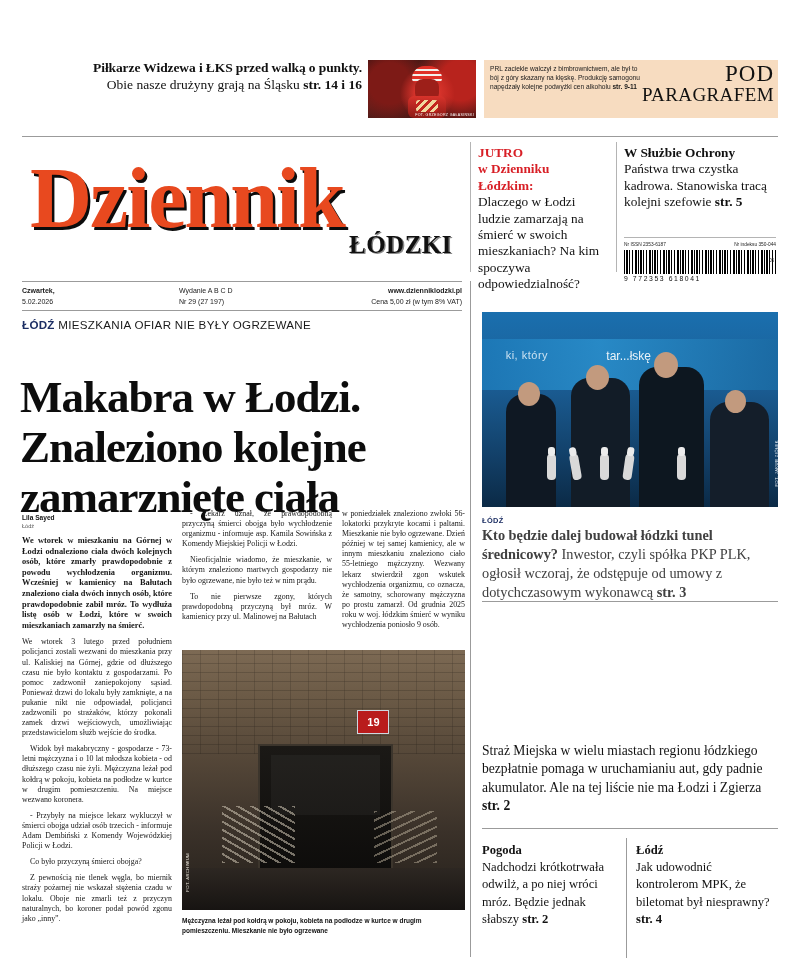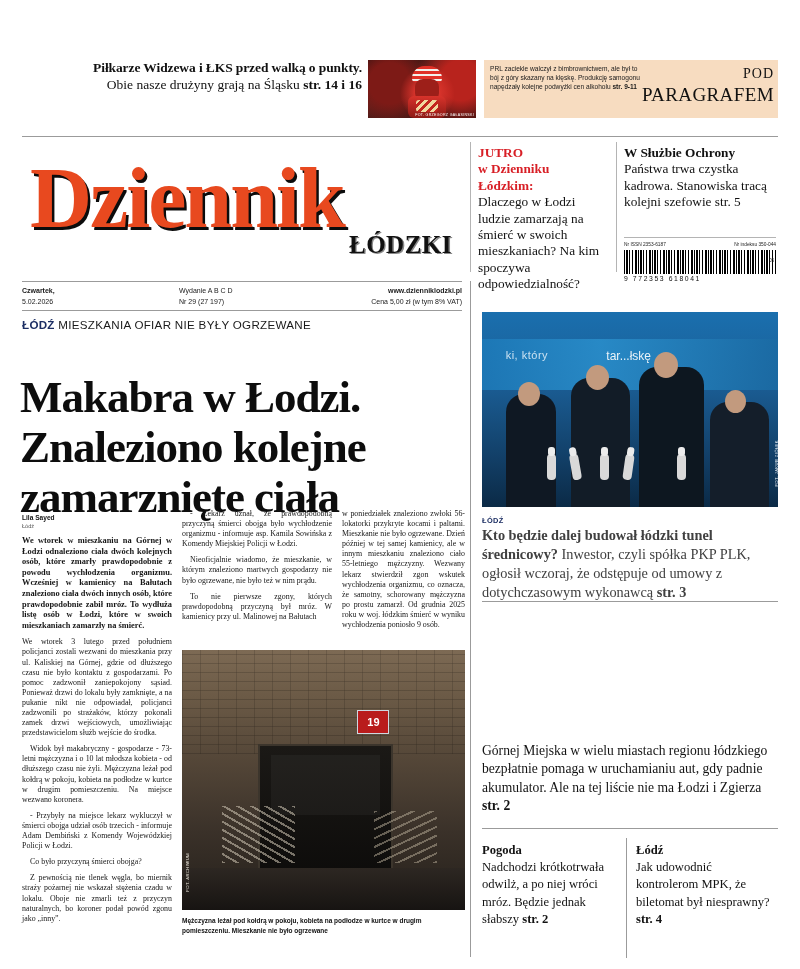--- a/index.html
+++ b/index.html
@@ -21,38 +21,38 @@
   .pp-hat{position:absolute;left:44px;top:6px;width:30px;height:16px;border-radius:14px 14px 4px 4px;background:repeating-linear-gradient(180deg,#e03027 0 3px,#f2f0ec 3px 5px);}
   .pp-face{position:absolute;left:47px;top:19px;width:24px;height:22px;border-radius:8px;background:#9d1f19;}
   .pp-scarf{position:absolute;left:40px;top:36px;width:38px;height:22px;border-radius:6px;background:linear-gradient(180deg,#d8332b,#8d1a15);}
   .pp-scarf:after{content:"";position:absolute;left:8px;top:4px;width:22px;height:12px;background:repeating-linear-gradient(135deg,#f0d9a0 0 3px,#c4261f 3px 6px);border-radius:3px;}
   .pp-credit{position:absolute;right:2px;bottom:1px;font-family:"Liberation Sans",sans-serif;font-size:3.6px;color:#fff;letter-spacing:.3px;}
 
   .promo-right{position:absolute;left:484px;top:60px;width:294px;height:58px;background:#f7dcc0;}
   .pr-text{position:absolute;left:6px;top:4px;width:150px;font-family:"Liberation Sans",sans-serif;font-size:6.6px;line-height:9.1px;color:#1a1a1a;}
   .pr-text b{font-weight:bold;}
   .pr-title{position:absolute;right:4px;top:3px;text-align:right;font-family:"Liberation Serif",serif;color:#111;}
-  .pr-title .t1{font-size:14px;line-height:21px;letter-spacing:1px;}
+  .pr-title .t1{font-size:23px;line-height:21px;letter-spacing:1px;}
   .pr-title .t2{font-size:19px;line-height:21px;letter-spacing:0.4px;}
 
   .rule-top{position:absolute;left:22px;top:136px;width:756px;height:1px;background:#9b9b9b;}
 
   
   .masthead{position:absolute;left:30px;top:155px;width:430px;height:115px;}
   .logo{font-family:"Liberation Serif",serif;font-weight:bold;font-size:86px;line-height:86px;color:#e8491f;letter-spacing:-2px;
         text-shadow:2.5px 2.5px 0 #0c0c0c;}
   .logo-sub{position:absolute;right:8px;top:76px;font-family:"Liberation Serif",serif;font-weight:bold;font-size:25px;letter-spacing:0.5px;color:#111;text-shadow:1.4px 1.4px 0 #8a8a8a;}
 
   
   .mh-div1{position:absolute;left:470px;top:142px;width:1px;height:130px;background:#b4b4b4;}
   .mh-div2{position:absolute;left:616px;top:142px;width:1px;height:130px;background:#b4b4b4;}
   .jutro{position:absolute;left:478px;top:145px;width:132px;font-family:"Liberation Serif",serif;font-size:13.3px;line-height:16.4px;}
   .jutro .hl{color:#d81f26;font-weight:bold;}
   .wso{position:absolute;left:624px;top:145px;width:150px;font-family:"Liberation Serif",serif;font-size:13.3px;line-height:16.3px;}
-  .wso b{font-weight:normal;}
+  .wso b{font-weight:bold;}
   .wso .ttl{font-weight:bold;}
   .barcode-wrap{position:absolute;left:624px;top:237px;width:152px;}
   .bc-rule{width:152px;height:1px;background:#b4b4b4;margin-bottom:4px;}
   .bc-meta{display:flex;justify-content:space-between;font-family:"Liberation Sans",sans-serif;font-size:4.8px;color:#222;margin-bottom:3px;}
   .bc-bars{height:24px;width:152px;background:repeating-linear-gradient(90deg,
       #000 0 1px,#fff 1px 2px,#000 2px 4px,#fff 4px 5px,#000 5px 6px,#fff 6px 8px,
       #000 8px 9px,#fff 9px 11px,#000 11px 13px,#fff 13px 14px);}
   .bc-num{font-family:"Liberation Sans",sans-serif;font-size:6.8px;letter-spacing:1.6px;margin-top:1px;}
   .bc-05{position:absolute;right:2px;top:8px;font-family:"Liberation Sans",sans-serif;font-size:4.6px;}
 
@@ -301,21 +301,21 @@
   </div>
 
   <div class="r-kicker">ŁÓDŹ</div>
   <div class="r-lead">
     <b>Kto będzie dalej budował łódzki tunel średnicowy?</b><span> Inwestor, czyli spółka PKP PLK, ogłosił wczoraj, że odstępuje od umowy z dotychczasowym wykonawcą </span><b>str. 3</b>
   </div>
 
   <div class="rule-c"></div>
 
   <div class="r-body2">
-    <span>Górnej Miejska w wielu miastach regionu łódzkiego bezpłatnie pomaga w uruchamianiu aut, gdy padnie akumulator. Ale na tej liście nie ma Łodzi i Zgierza </span><b>str. 2</b>
+    <span>Straż Miejska w wielu miastach regionu łódzkiego bezpłatnie pomaga w uruchamianiu aut, gdy padnie akumulator. Ale na tej liście nie ma Łodzi i Zgierza </span><b>str. 2</b>
   </div>
 
   <div class="rule-d"></div>
   <div class="rule-e"></div>
 
   <div class="brief b1">
     <span class="bt">Pogoda</span>
     <span>Nadchodzi krótkotrwała odwilż, a po niej wróci mróz. Będzie jednak słabszy </span><b>str. 2</b>
   </div>
 

